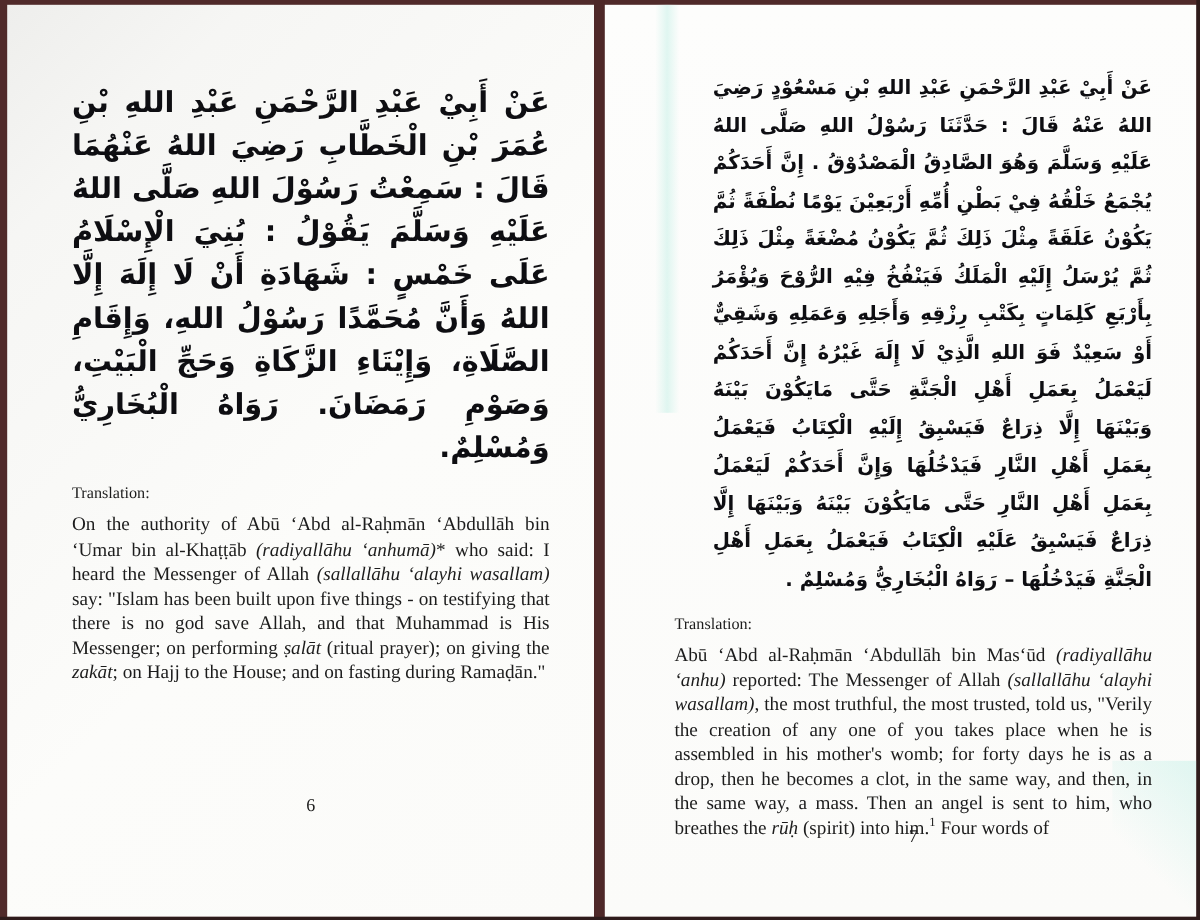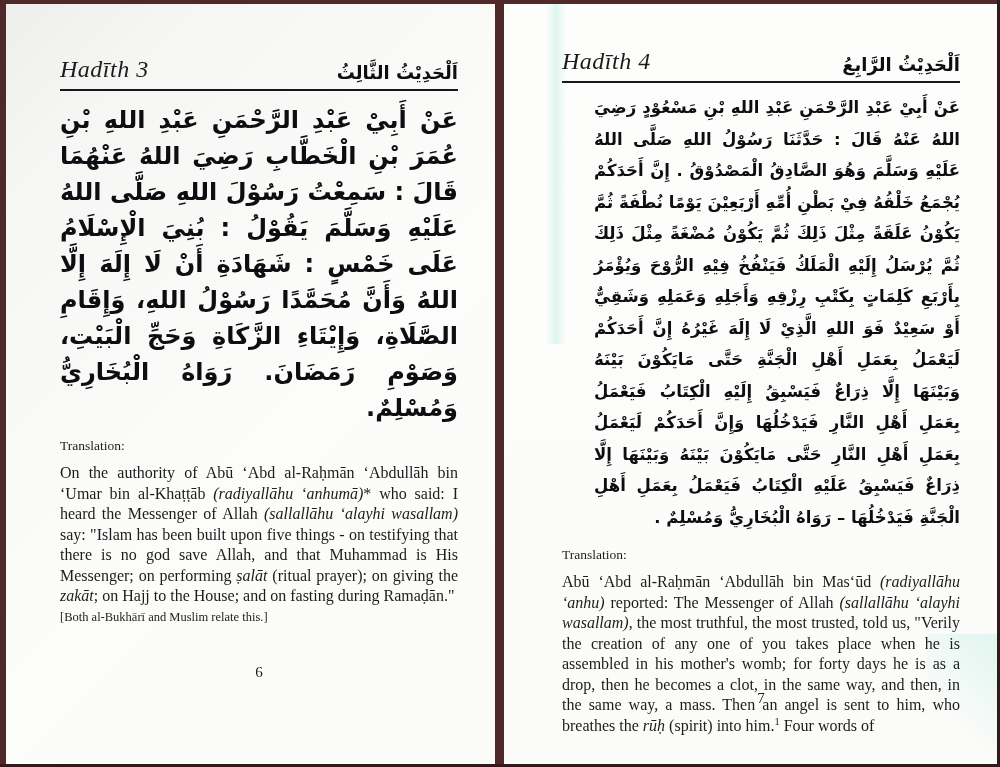--- a/index.html
+++ b/index.html
@@ -41,42 +41,33 @@
   .left .pageno{top:608px;}
   .right .pageno{top:642px;}
 </style>
 </head>
 <body>
 
 <div class="spread">
 
   <div class="page left">
     <div class="content">
-      <div class="header-row">
-        <span class="title-latin">Hadīth 3</span>
-        <span class="title-arabic" dir="rtl">اَلْحَدِيْثُ الثَّالِثُ</span>
-      </div>
       <p class="arabic" dir="rtl">عَنْ أَبِيْ عَبْدِ الرَّحْمَنِ عَبْدِ اللهِ بْنِ عُمَرَ بْنِ الْخَطَّابِ رَضِيَ اللهُ عَنْهُمَا قَالَ : سَمِعْتُ رَسُوْلَ اللهِ صَلَّى اللهُ عَلَيْهِ وَسَلَّمَ يَقُوْلُ : بُنِيَ الْإِسْلَامُ عَلَى خَمْسٍ : شَهَادَةِ أَنْ لَا إِلَهَ إِلَّا اللهُ وَأَنَّ مُحَمَّدًا رَسُوْلُ اللهِ، وَإِقَامِ الصَّلَاةِ، وَإِيْتَاءِ الزَّكَاةِ وَحَجِّ الْبَيْتِ، وَصَوْمِ رَمَضَانَ. رَوَاهُ الْبُخَارِيُّ وَمُسْلِمٌ.</p>
       <div class="trans-label">Translation:</div>
       <p class="para"><span>On the authority of Abū ‘Abd al-Raḥmān ‘Abdullāh bin ‘Umar bin al-Khaṭṭāb </span><span class="it">(radiyallāhu ‘anhumā)</span><span>* who said: I heard the Messenger of Allah </span><span class="it">(sallallāhu ‘alayhi wasallam)</span><span> say: "Islam has been built upon five things - on testifying that there is no god save Allah, and that Muhammad is His Messenger; on performing </span><span class="it">ṣalāt</span><span> (ritual prayer); on giving the </span><span class="it">zakāt</span><span>; on Hajj to the House; and on fasting during Ramaḍān."</span></p>
-      <div class="source-note">[Both al-Bukhārī and Muslim relate this.]</div>
       <div class="pageno">6</div>
     </div>
   </div>
 
   <div class="spine"></div>
 
   <div class="page right">
     <div class="streak-v"></div>
     <div class="streak-corner"></div>
     <div class="content">
-      <div class="header-row">
-        <span class="title-latin">Hadīth 4</span>
-        <span class="title-arabic" dir="rtl">اَلْحَدِيْثُ الرَّابِعُ</span>
-      </div>
       <p class="arabic" dir="rtl">عَنْ أَبِيْ عَبْدِ الرَّحْمَنِ عَبْدِ اللهِ بْنِ مَسْعُوْدٍ رَضِيَ اللهُ عَنْهُ قَالَ : حَدَّثَنَا رَسُوْلُ اللهِ صَلَّى اللهُ عَلَيْهِ وَسَلَّمَ وَهُوَ الصَّادِقُ الْمَصْدُوْقُ . إِنَّ أَحَدَكُمْ يُجْمَعُ خَلْقُهُ فِيْ بَطْنِ أُمِّهِ أَرْبَعِيْنَ يَوْمًا نُطْفَةً ثُمَّ يَكُوْنُ عَلَقَةً مِثْلَ ذَلِكَ ثُمَّ يَكُوْنُ مُضْغَةً مِثْلَ ذَلِكَ ثُمَّ يُرْسَلُ إِلَيْهِ الْمَلَكُ فَيَنْفُخُ فِيْهِ الرُّوْحَ وَيُؤْمَرُ بِأَرْبَعِ كَلِمَاتٍ بِكَتْبِ رِزْقِهِ وَأَجَلِهِ وَعَمَلِهِ وَشَقِيٌّ أَوْ سَعِيْدٌ فَوَ اللهِ الَّذِيْ لَا إِلَهَ غَيْرُهُ إِنَّ أَحَدَكُمْ لَيَعْمَلُ بِعَمَلِ أَهْلِ الْجَنَّةِ حَتَّى مَايَكُوْنَ بَيْنَهُ وَبَيْنَهَا إِلَّا ذِرَاعٌ فَيَسْبِقُ إِلَيْهِ الْكِتَابُ فَيَعْمَلُ بِعَمَلِ أَهْلِ النَّارِ فَيَدْخُلُهَا وَإِنَّ أَحَدَكُمْ لَيَعْمَلُ بِعَمَلِ أَهْلِ النَّارِ حَتَّى مَايَكُوْنَ بَيْنَهُ وَبَيْنَهَا إِلَّا ذِرَاعٌ فَيَسْبِقُ عَلَيْهِ الْكِتَابُ فَيَعْمَلُ بِعَمَلِ أَهْلِ الْجَنَّةِ فَيَدْخُلُهَا – رَوَاهُ الْبُخَارِيُّ وَمُسْلِمٌ .</p>
       <div class="trans-label">Translation:</div>
       <p class="para"><span>Abū ‘Abd al-Raḥmān ‘Abdullāh bin Mas‘ūd </span><span class="it">(radiyallāhu ‘anhu)</span><span> reported: The Messenger of Allah </span><span class="it">(sallallāhu ‘alayhi wasallam)</span><span>, the most truthful, the most trusted, told us, "Verily the creation of any one of you takes place when he is assembled in his mother's womb; for forty days he is as a drop, then he becomes a clot, in the same way, and then, in the same way, a mass. Then an angel is sent to him, who breathes the </span><span class="it">rūḥ</span><span> (spirit) into him.</span><sup>1</sup><span> Four words of</span></p>
       <div class="pageno">7</div>
     </div>
   </div>
 
   <div class="edge-right"></div>
   <div class="edge-bottom"></div>
 </div>

